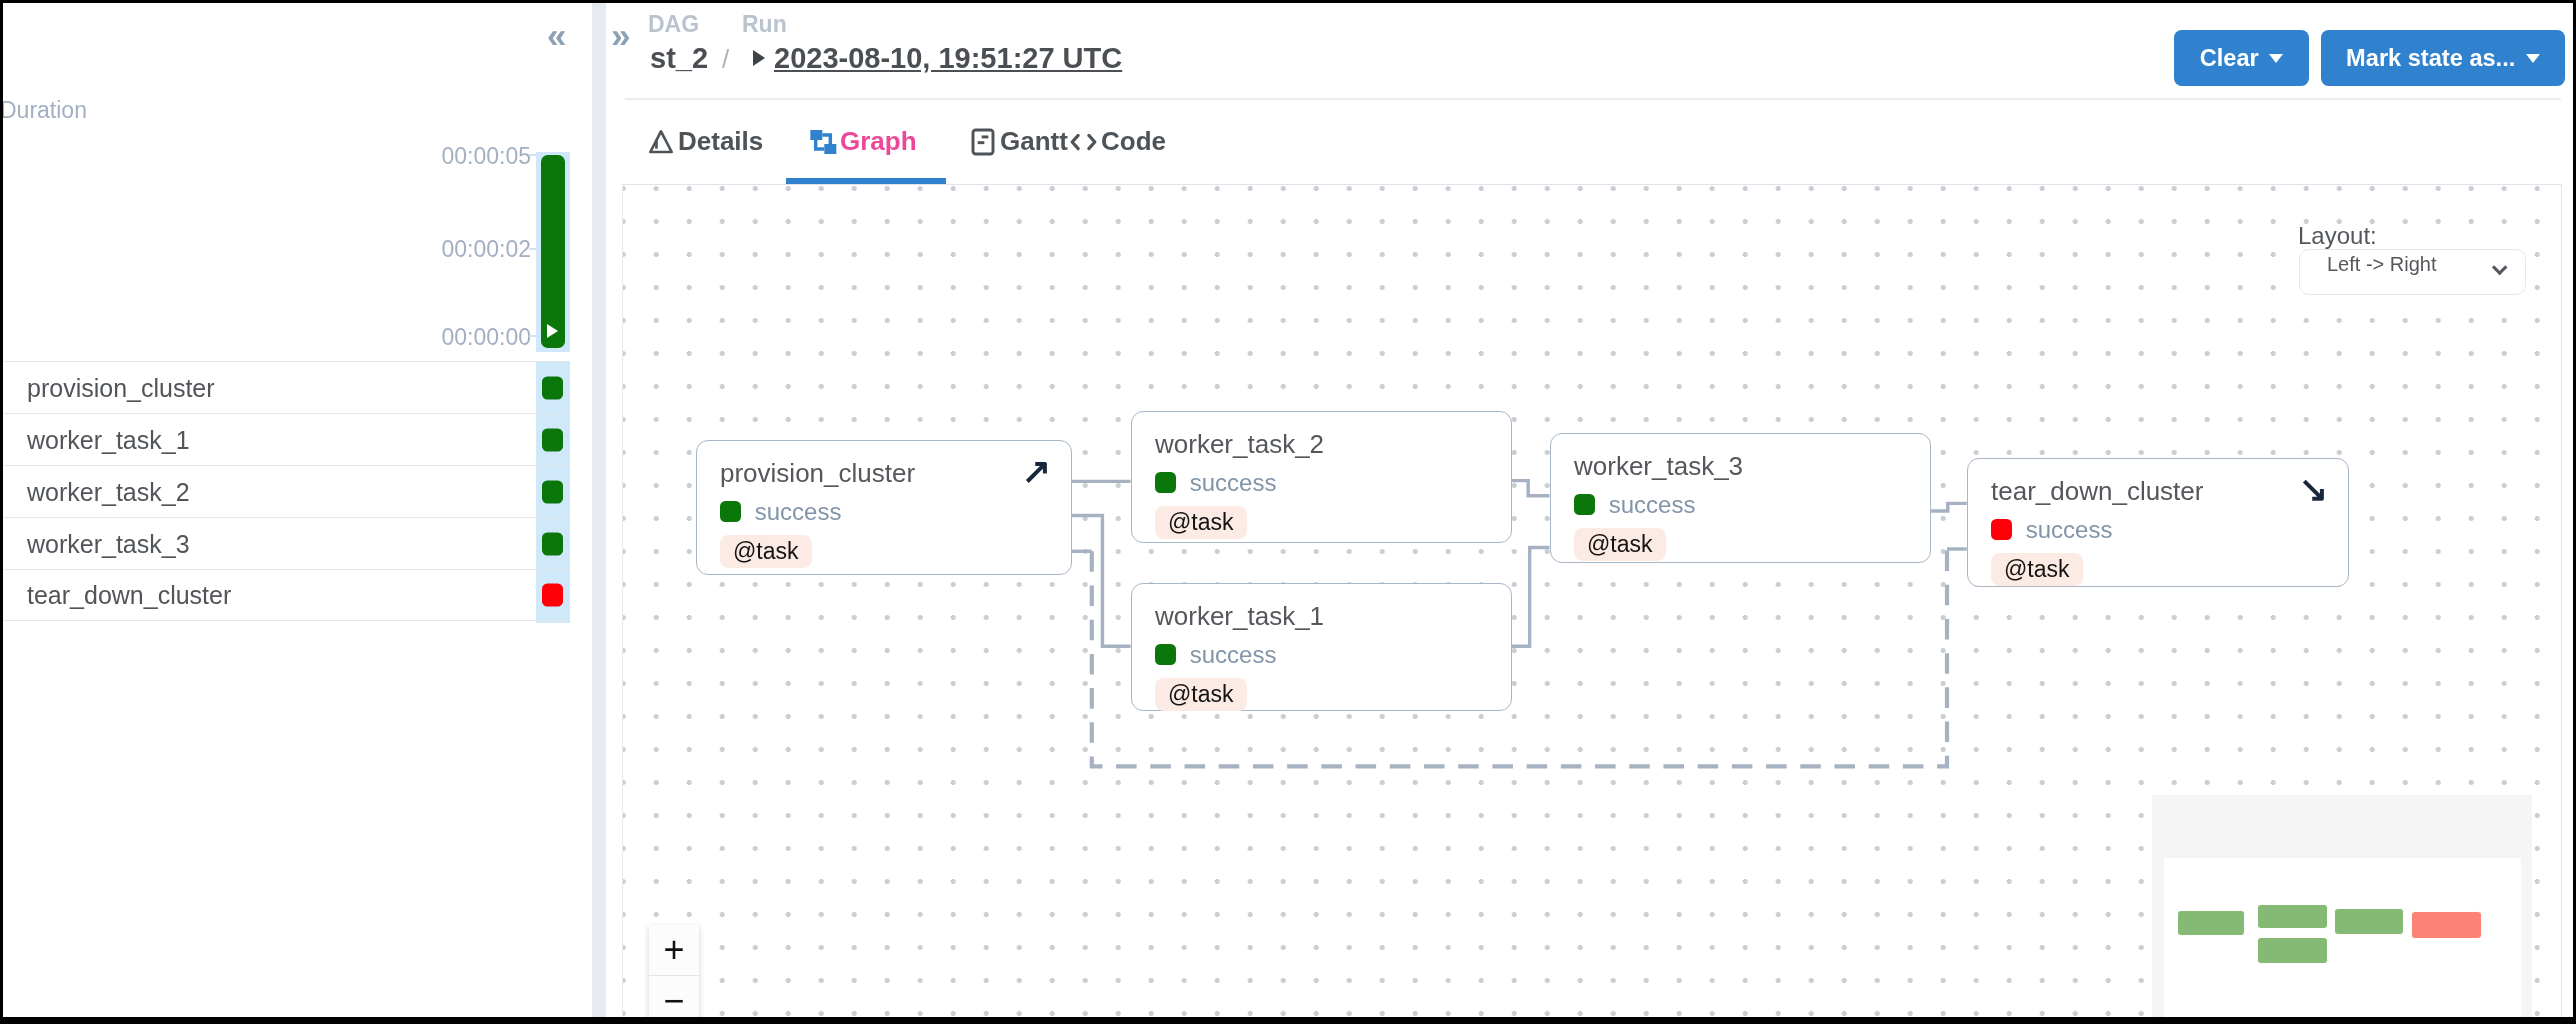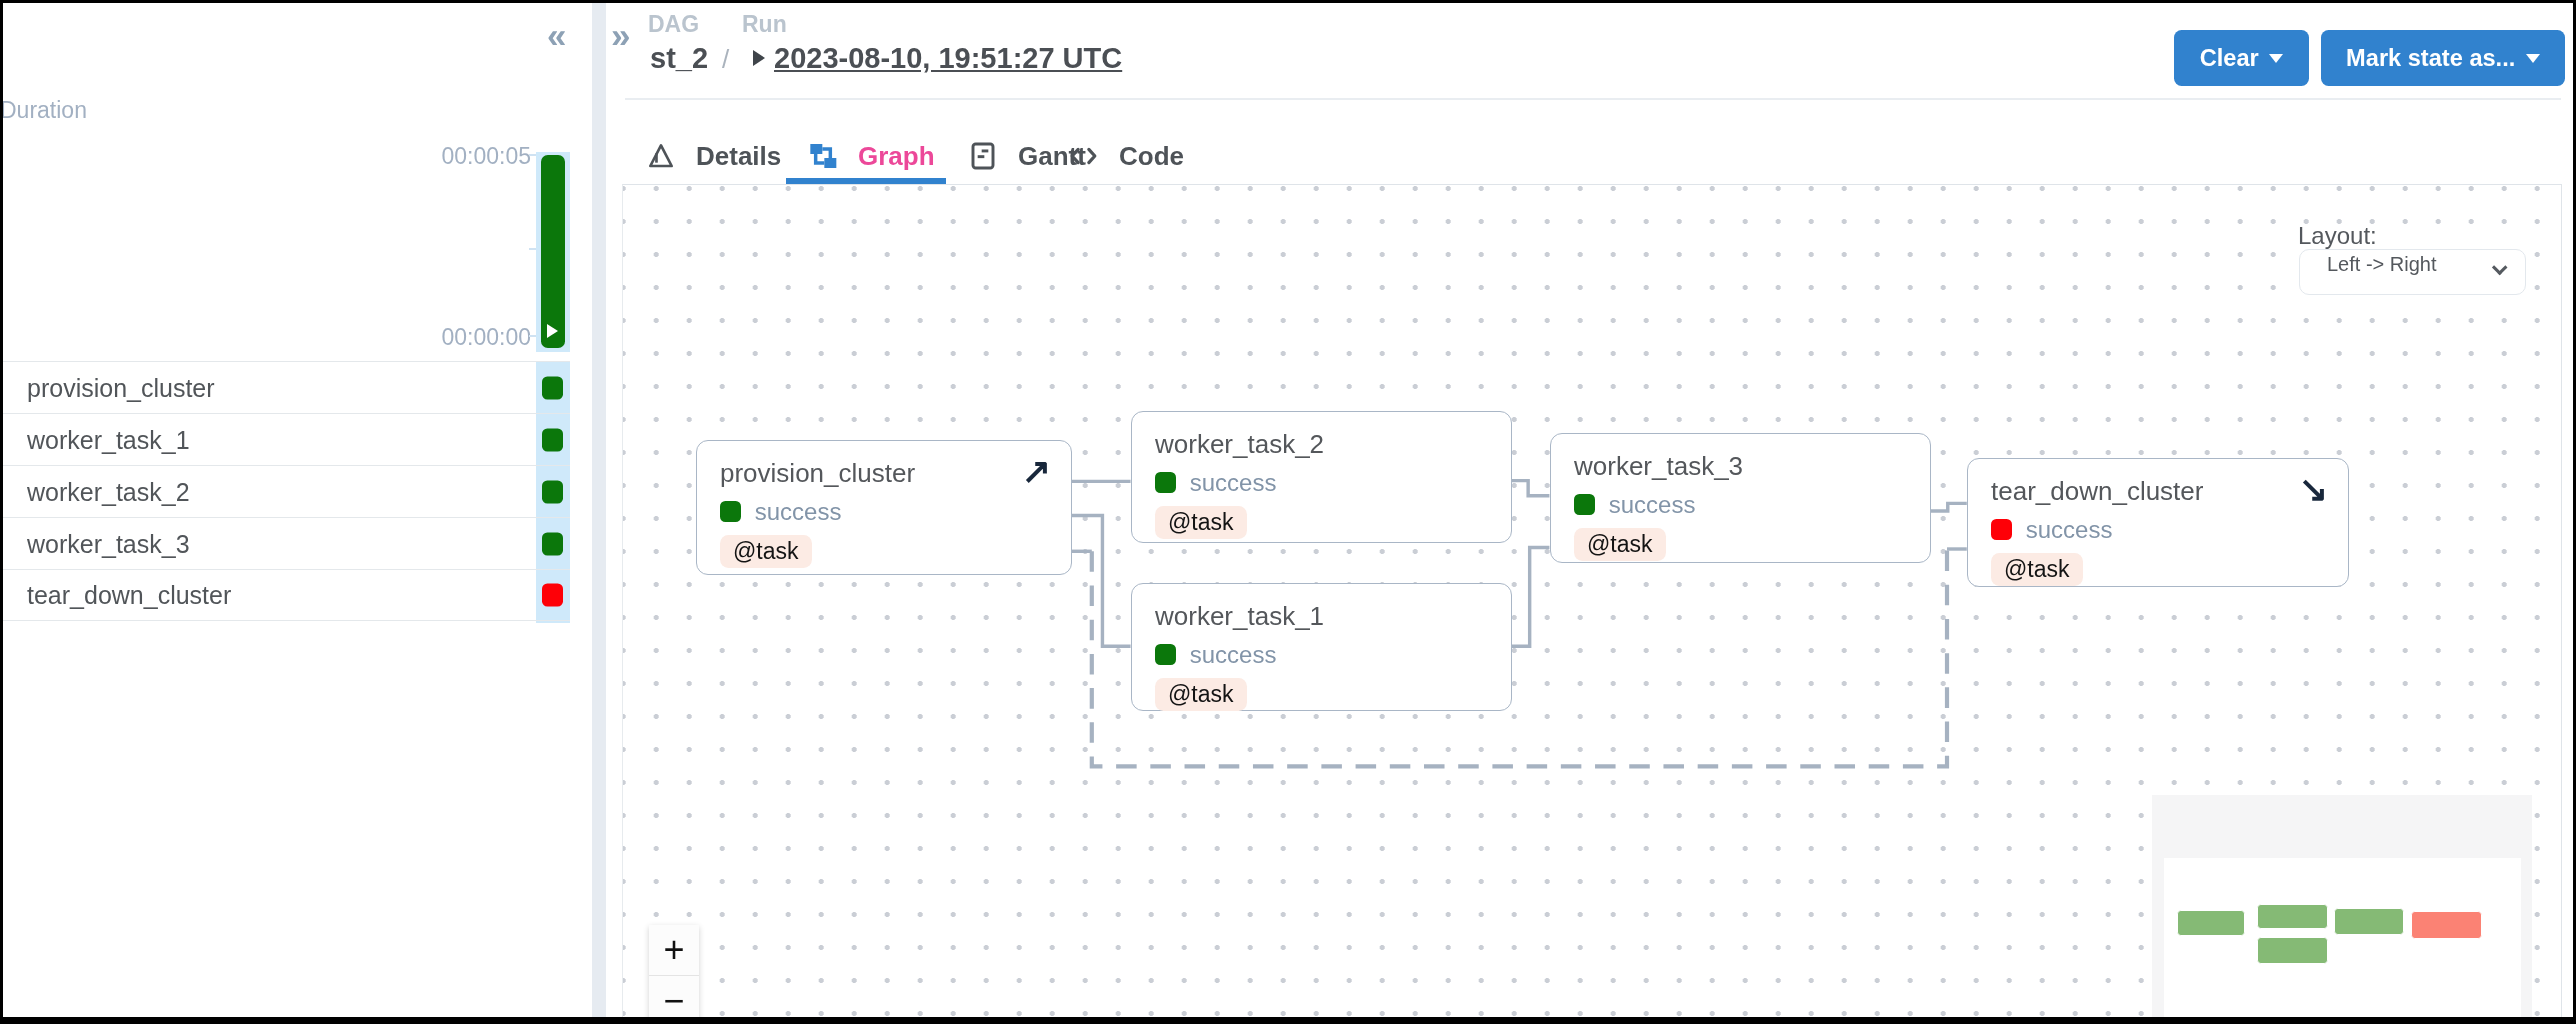--- a/index.html
+++ b/index.html
@@ -42,21 +42,21 @@
   .t-run { left:774px; cursor:pointer;text-decoration:underline; }
   .header-divider { position:absolute; left:625px; top:98px; width:1936px; height:1.5px; background:#e9edf1; }
   .btn { position:absolute; top:30px; height:56px; background:#3182ce; border:none; border-radius:7.6px;
          color:#fff; font-family:inherit; font-size:23.6px; font-weight:bold; display:flex; align-items:center; justify-content:center; cursor:pointer; }
   .btn-clear { left:2174px; width:135px; }
   .btn-mark  { left:2321px; width:244px; }
   .chev-down { display:inline-block; width:0; height:0; margin-left:10.6px;
                border-left:7.6px solid transparent; border-right:7.6px solid transparent; border-top:9px solid #fff; }
 
   
-  .tab { position:absolute; top:126px; height:46px; display:flex; align-items:flex-end; gap:19px; cursor:pointer;
+  .tab { position:absolute; top:126px; height:46px; display:flex; align-items:flex-start; gap:1px; cursor:pointer;
          font-size:26px; font-weight:bold; color:#4e5358; }
   .tab-details { left:645px; } .tab-graph { left:807px; color:#ec4899; } .tab-gantt { left:967px; } .tab-code { left:1067px; }
   .tab svg { display:block; }
   .tab-underline { position:absolute; left:786px; top:178px; width:160px; height:7.6px; background:#3182ce; }
 
   
   .canvas { position:absolute; left:622px; top:184px; width:1940px; height:841px; background:#fff;
             border-top:1.5px solid #dfe4e9; border-left:1.5px solid #e7ebee; border-right:1.5px solid #dfe4e9;
             background-image:radial-gradient(circle, #caced5 2.3px, transparent 2.7px);
             background-size:33px 33px; background-position:16.7px 20px; }
@@ -104,20 +104,21 @@
   .mn-4  { left:259px; top:116px; width:71px; height:28px; }
 </style>
 </head>
 <body>
 
 <aside class="sidebar">
   <span class="collapse-btn">«</span>
   <div class="duration-label">Duration</div>
 
   <div class="axis-tick" style="top:143px;">00:00:05</div>
+  <div class="axis-tick" style="top:236px;">00:00:02</div>
   <div class="axis-tick" style="top:324px;">00:00:00</div>
   <div class="axis-tick-mark" style="top:154px;"></div>
   <div class="axis-tick-mark" style="top:248px;"></div>
   <div class="axis-tick-mark" style="top:335px;"></div>
 
   <div class="bar-bg">
     <div class="dur-bar">
       <span class="play-tri"></span>
     </div>
   </div>

